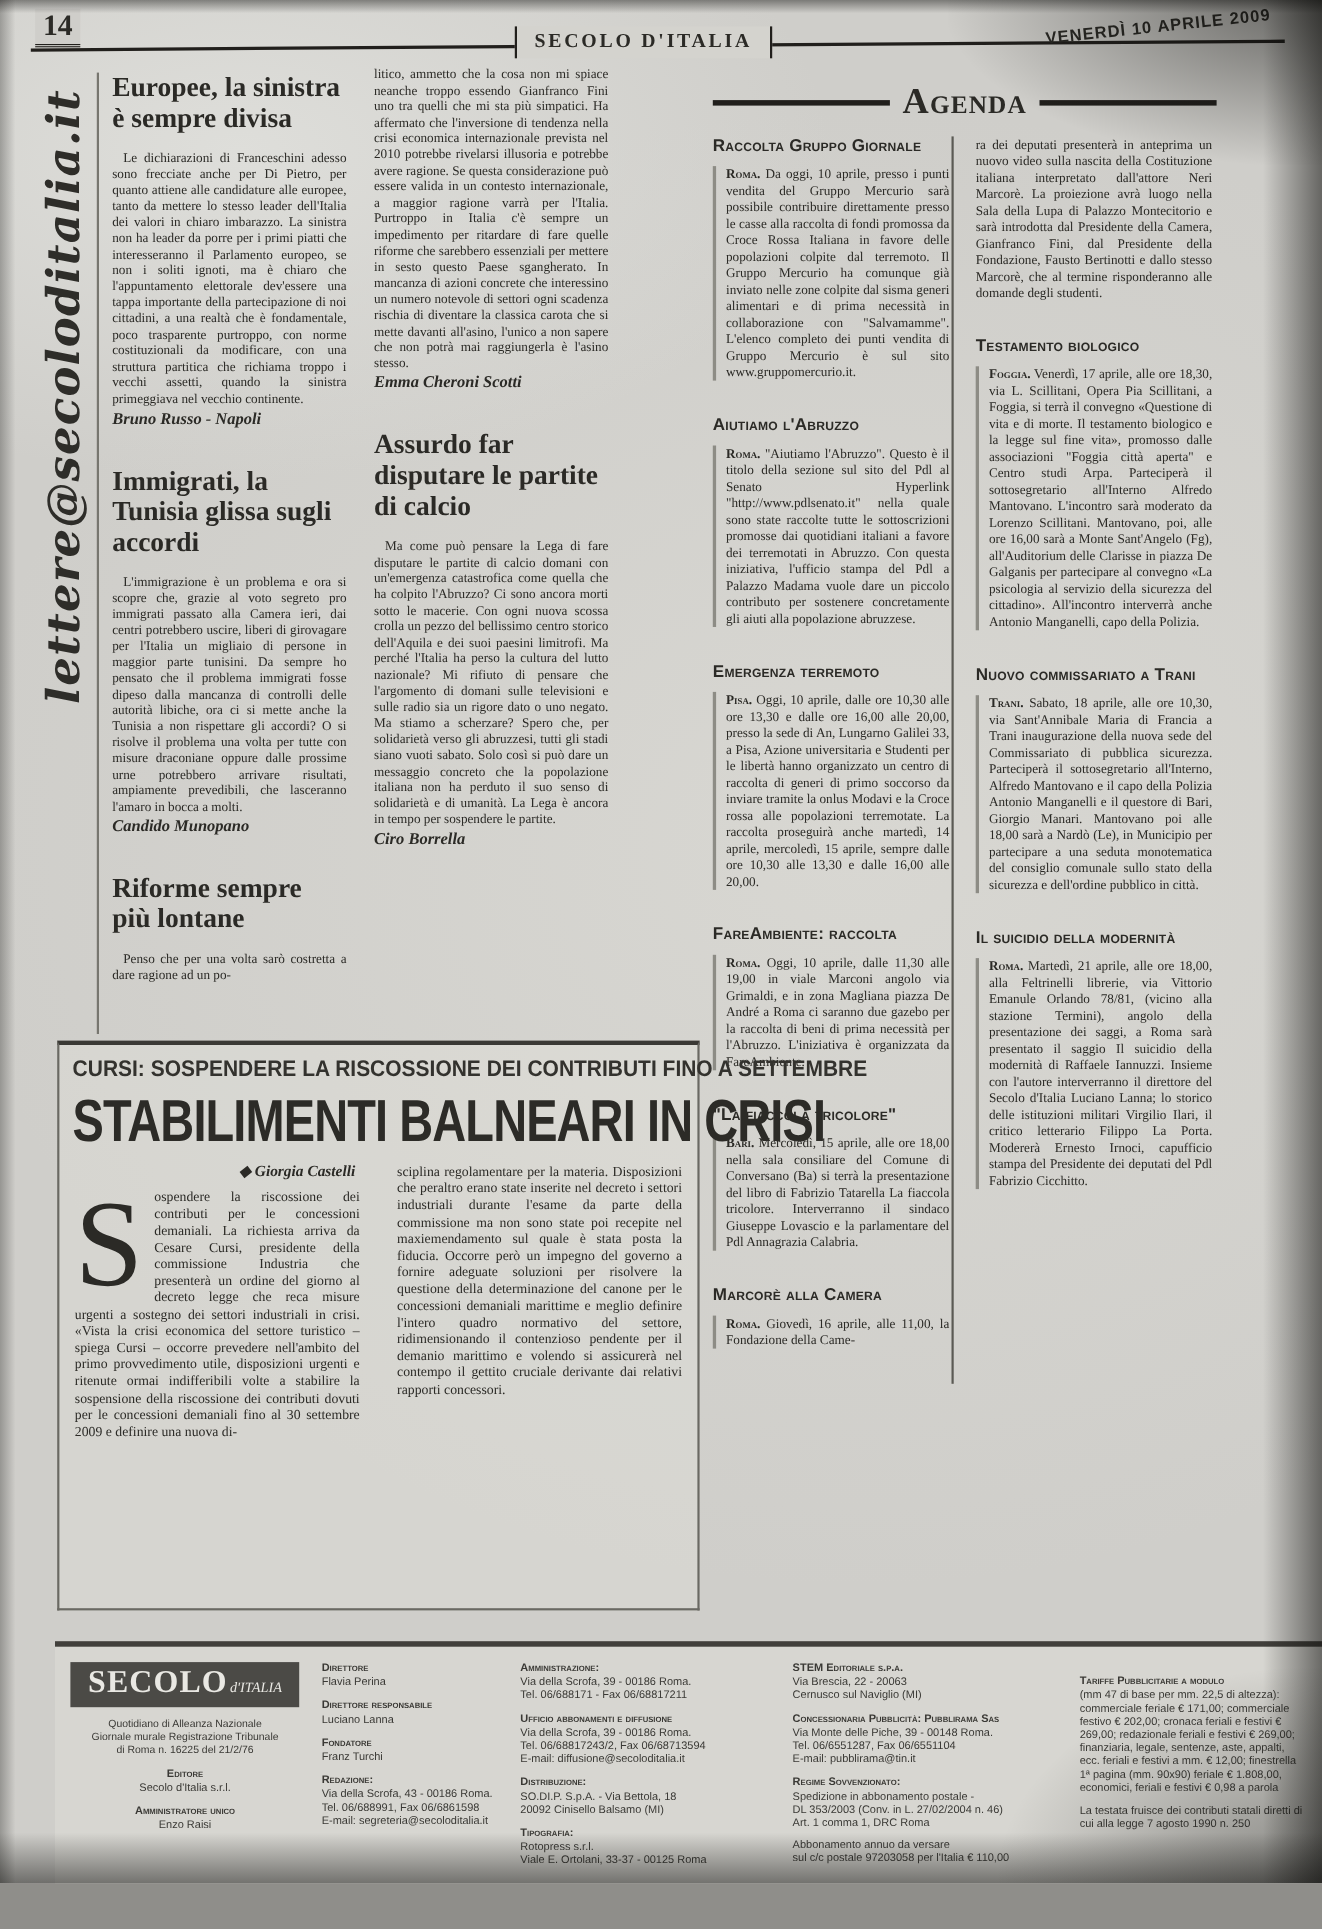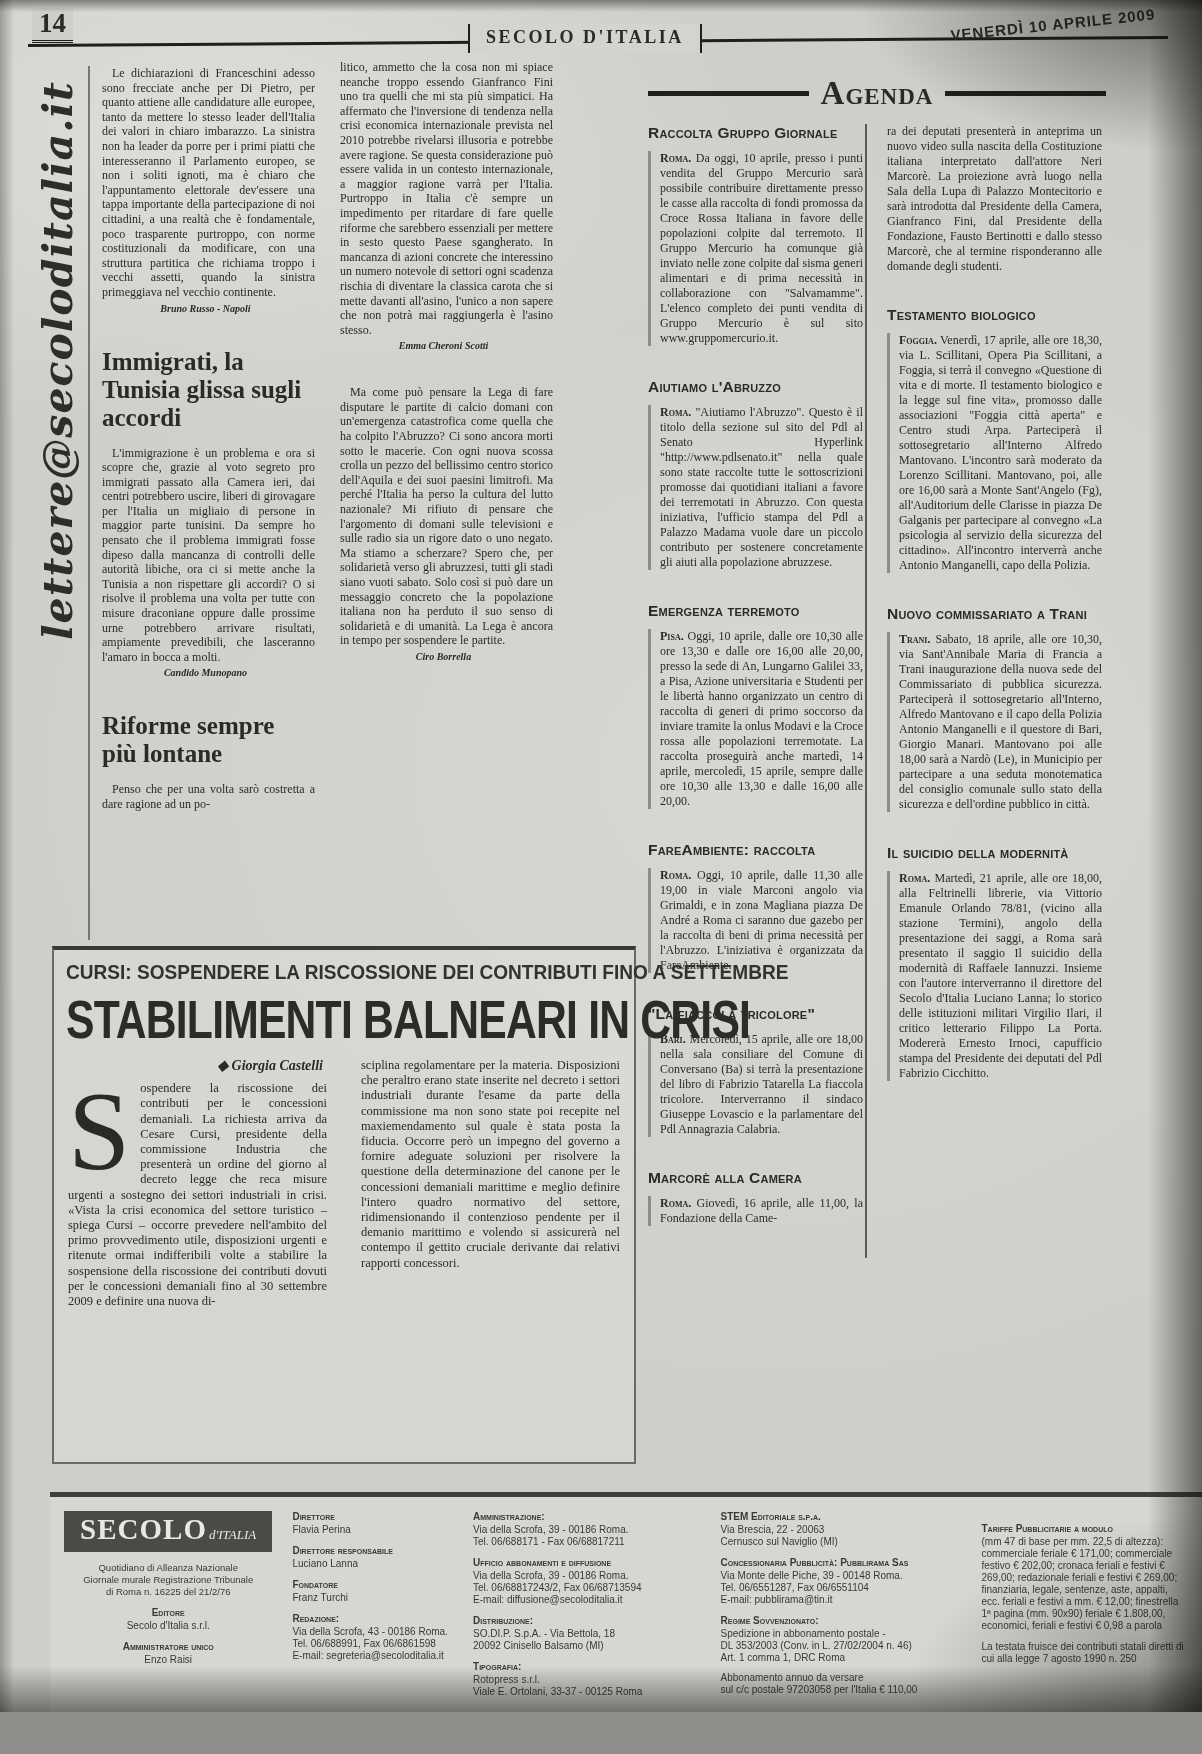--- a/index.html
+++ b/index.html
@@ -30,21 +30,21 @@
   
   .email-vert{position:absolute;left:34px;top:640px;transform:rotate(-90deg);transform-origin:left top;white-space:nowrap;font-family:"DejaVu Serif",serif;font-style:italic;font-weight:bold;font-size:41px;letter-spacing:1px;color:#2e2d29;}
   .vrule-left{position:absolute;left:88px;top:66px;width:2px;height:874px;background:#77766f;}
 
   
   .lcol{position:absolute;top:66px;width:213px;}
   #lcol1{left:102px;}
   #lcol2{left:340px;top:60px;}
   .let-title{font-size:25px;line-height:28px;font-weight:600;margin:0 0 14px;}
   .let-body{font-size:12px;line-height:14.6px;text-align:justify;margin:0;text-indent:10px;}
-  .let-sig{font-size:10px;font-style:italic;font-weight:bold;text-align:center;margin:3px 6px 0 0;}
+  .let-sig{font-size:15px;font-style:italic;font-weight:bold;text-align:left;margin:3px 6px 0 0;}
   .let-gap{margin-top:34px;}
 
   
   .agenda{position:absolute;left:648px;top:78px;width:458px;}
   .agenda-head{display:flex;align-items:center;gap:12px;margin-bottom:16px;}
   .agenda-bar{flex:1;height:5px;background:#211f1c;}
   .agenda-title{font-weight:bold;font-size:33px;font-variant:small-caps;letter-spacing:1px;line-height:30px;}
   .agenda-cols{display:flex;}
   .ag-col{width:215px;}
   .ag-col.right{border-left:2px solid #5b5a54;padding-left:20px;margin-left:2px;}
@@ -85,40 +85,42 @@
   <div class="rule-top"></div>
   <div class="page-num">14</div>
   <div class="masthead">SECOLO D'ITALIA</div>
   <div class="issue-date">VENERDÌ 10 APRILE 2009</div>
 
   <div class="email-vert">lettere@secoloditalia.it</div>
   <div class="vrule-left"></div>
 
   <div class="lcol" id="lcol1">
     <div>
+      <h2 class="let-title">Europee, la sinistra è sempre divisa</h2>
       <p class="let-body">Le dichiarazioni di Franceschini adesso sono frecciate anche per Di Pietro, per quanto attiene alle candidature alle europee, tanto da mettere lo stesso leader dell'Italia dei valori in chiaro imbarazzo. La sinistra non ha leader da porre per i primi piatti che interesseranno il Parlamento europeo, se non i soliti ignoti, ma è chiaro che l'appuntamento elettorale dev'essere una tappa importante della partecipazione di noi cittadini, a una realtà che è fondamentale, poco trasparente purtroppo, con norme costituzionali da modificare, con una struttura partitica che richiama troppo i vecchi assetti, quando la sinistra primeggiava nel vecchio continente.</p>
       <p class="let-sig">Bruno Russo - Napoli</p>
     </div>
     <div class="let-gap">
       <h2 class="let-title">Immigrati, la Tunisia glissa sugli accordi</h2>
       <p class="let-body">L'immigrazione è un problema e ora si scopre che, grazie al voto segreto pro immigrati passato alla Camera ieri, dai centri potrebbero uscire, liberi di girovagare per l'Italia un migliaio di persone in maggior parte tunisini. Da sempre ho pensato che il problema immigrati fosse dipeso dalla mancanza di controlli delle autorità libiche, ora ci si mette anche la Tunisia a non rispettare gli accordi? O si risolve il problema una volta per tutte con misure draconiane oppure dalle prossime urne potrebbero arrivare risultati, ampiamente prevedibili, che lasceranno l'amaro in bocca a molti.</p>
       <p class="let-sig">Candido Munopano</p>
     </div>
     <div class="let-gap">
       <h2 class="let-title">Riforme sempre più lontane</h2>
       <p class="let-body">Penso che per una volta sarò costretta a dare ragione ad un po-</p>
     </div>
   </div>
 
   <div class="lcol" id="lcol2">
     <div>
       <p class="let-body" style="text-indent:0;">litico, ammetto che la cosa non mi spiace neanche troppo essendo Gianfranco Fini uno tra quelli che mi sta più simpatici. Ha affermato che l'inversione di tendenza nella crisi economica internazionale prevista nel 2010 potrebbe rivelarsi illusoria e potrebbe avere ragione. Se questa considerazione può essere valida in un contesto internazionale, a maggior ragione varrà per l'Italia. Purtroppo in Italia c'è sempre un impedimento per ritardare di fare quelle riforme che sarebbero essenziali per mettere in sesto questo Paese sgangherato. In mancanza di azioni concrete che interessino un numero notevole di settori ogni scadenza rischia di diventare la classica carota che si mette davanti all'asino, l'unico a non sapere che non potrà mai raggiungerla è l'asino stesso.</p>
       <p class="let-sig">Emma Cheroni Scotti</p>
     </div>
     <div class="let-gap">
+      <h2 class="let-title">Assurdo far disputare le partite di calcio</h2>
       <p class="let-body">Ma come può pensare la Lega di fare disputare le partite di calcio domani con un'emergenza catastrofica come quella che ha colpito l'Abruzzo? Ci sono ancora morti sotto le macerie. Con ogni nuova scossa crolla un pezzo del bellissimo centro storico dell'Aquila e dei suoi paesini limitrofi. Ma perché l'Italia ha perso la cultura del lutto nazionale? Mi rifiuto di pensare che l'argomento di domani sulle televisioni e sulle radio sia un rigore dato o uno negato. Ma stiamo a scherzare? Spero che, per solidarietà verso gli abruzzesi, tutti gli stadi siano vuoti sabato. Solo così si può dare un messaggio concreto che la popolazione italiana non ha perduto il suo senso di solidarietà e di umanità. La Lega è ancora in tempo per sospendere le partite.</p>
       <p class="let-sig">Ciro Borrella</p>
     </div>
   </div>
 
   <div class="agenda">
     <div class="agenda-head">
       <div class="agenda-bar"></div>
       <div class="agenda-title">Agenda</div>
       <div class="agenda-bar"></div>

